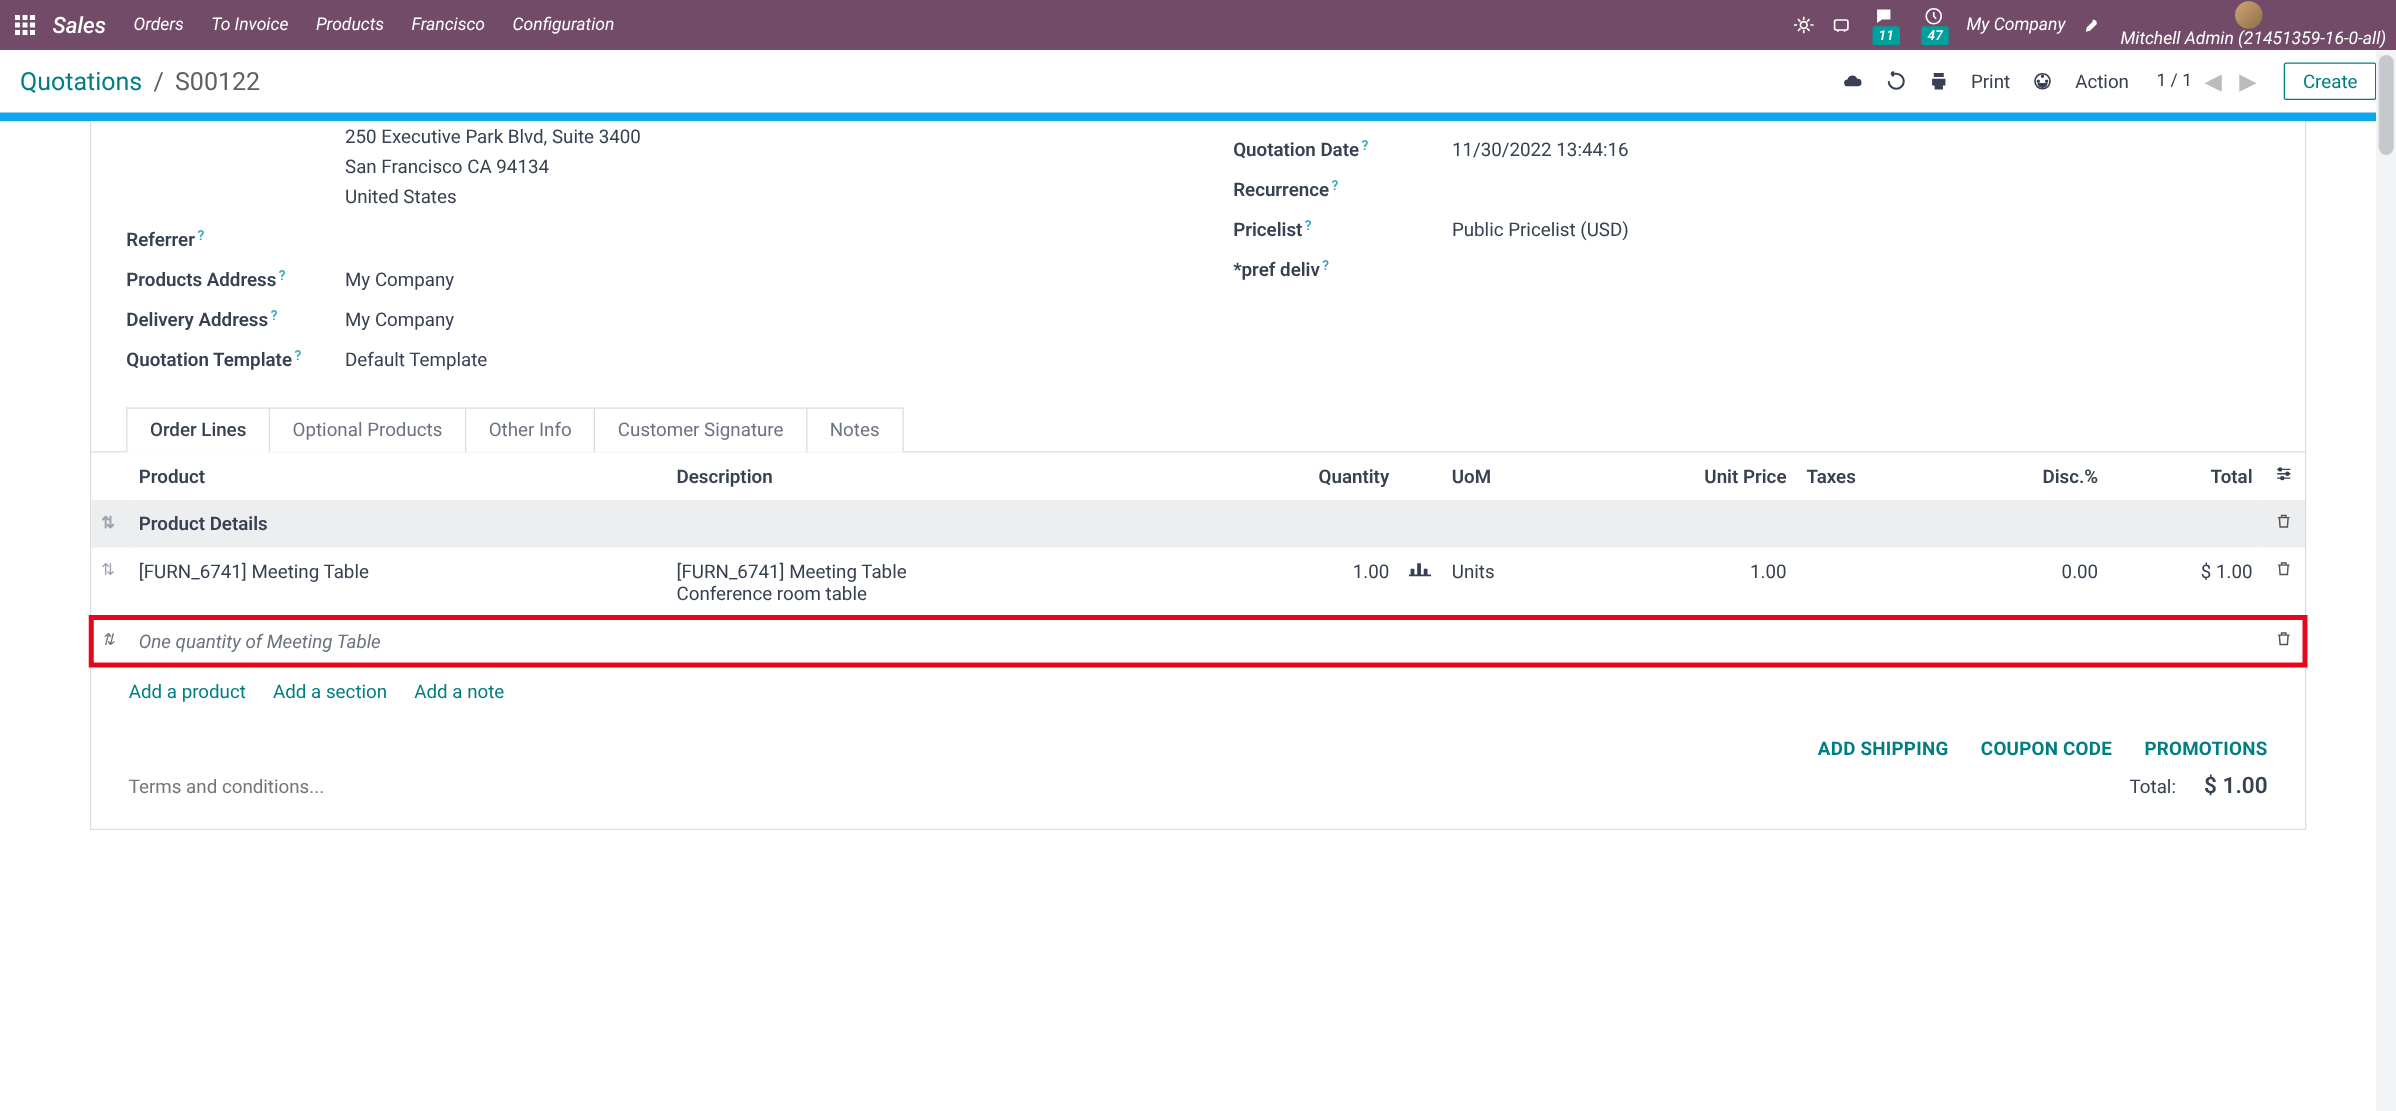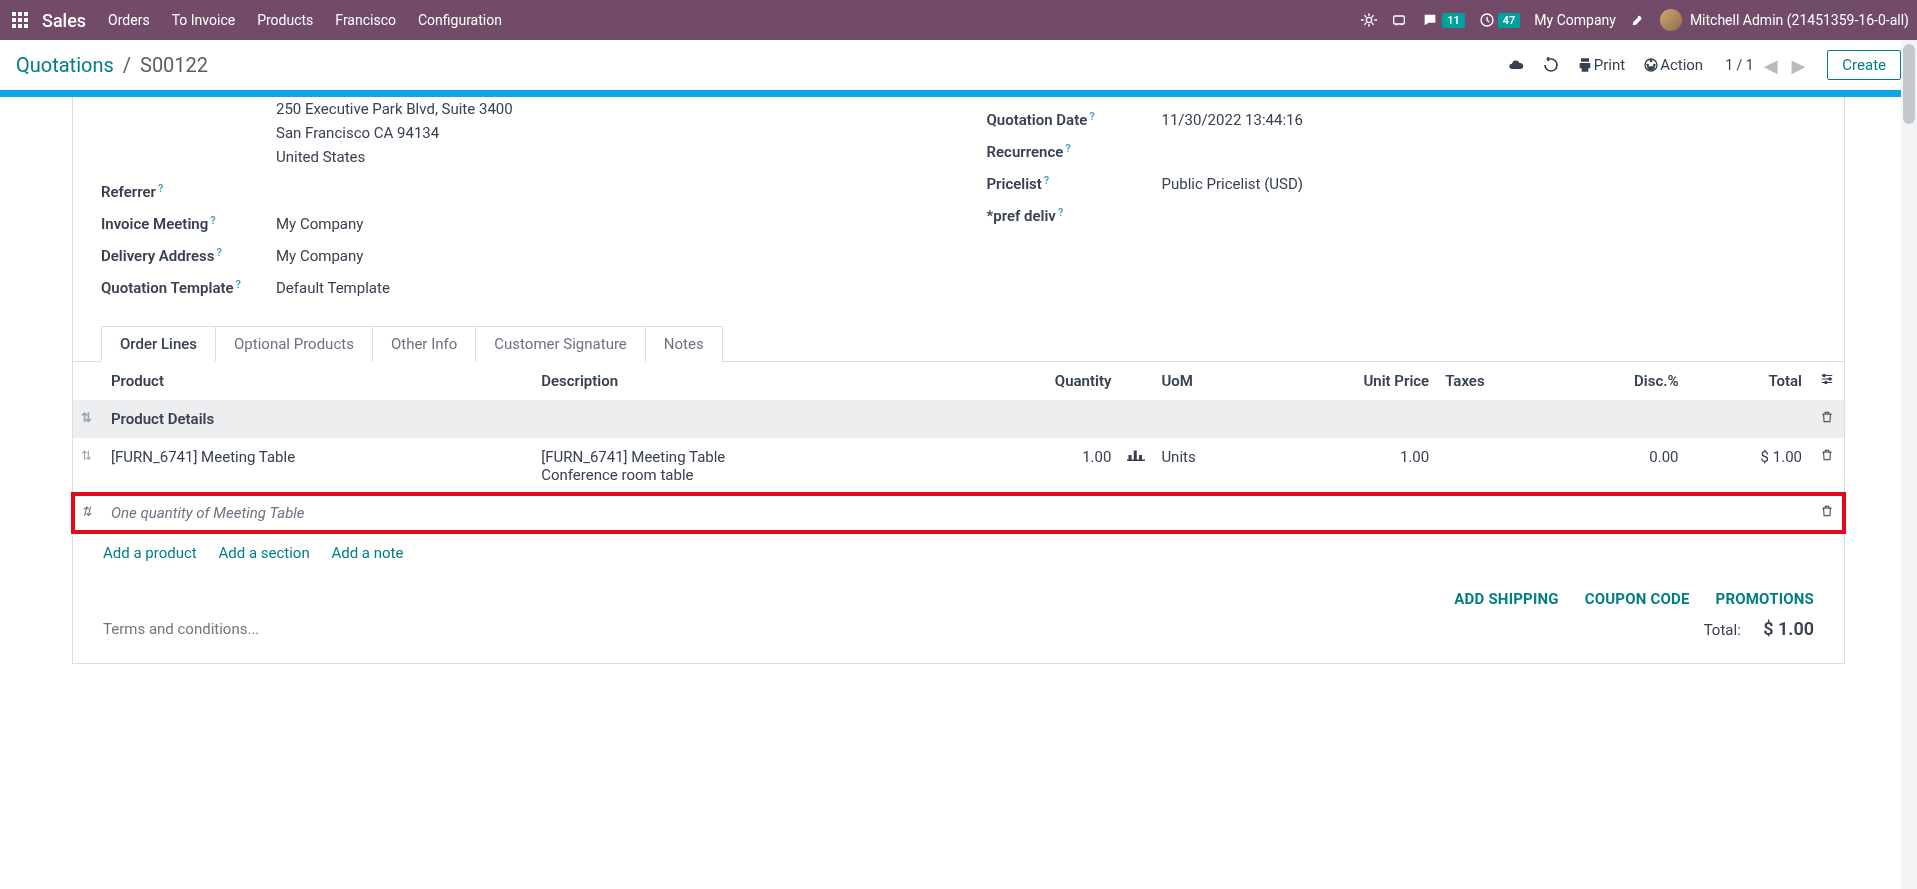--- a/index.html
+++ b/index.html
@@ -1,34 +1,34 @@
 <!DOCTYPE html>
 <html><head>
 <meta charset="utf-8">
 <style>
 * { margin: 0; padding: 0; box-sizing: border-box; font-family: -apple-system, BlinkMacSystemFont, "Segoe UI", Roboto, sans-serif; }
 body { background: #fff; color: #374151; overflow-x: hidden; }
 
 
-.topbar { background: #714B67; color: #fff; height: 40px; display: flex; align-items: center; padding: 0 8px; font-size: 14px; }
+.topbar { background: #714B67; color: #fff; height: 40px; display: flex; align-items: center; padding: 0 8px; font-size: 14px; font-style: italic; }
 .topbar .apps-icon { width: 24px; height: 24px; margin-right: 10px; display:flex; align-items:center; justify-content:center; cursor:pointer; }
 .topbar .brand { font-size: 18px; font-weight: 500; margin-right: 22px; }
 .topbar .nav-item { margin-right: 22px; cursor:pointer; }
 .topbar .spacer { flex: 1; }
-.topbar .right-item { margin-left: 14px; display:flex; align-items:center; cursor:pointer; }
+.topbar .right-item { margin-left: 14px; display:flex; align-items:center; cursor:pointer;flex-direction:column; }
 .badge { background:#00A09D; color:#fff; font-size:11px; padding:1px 5px; border-radius:2px; margin-left:3px; font-weight:600;}
 .avatar { width:22px; height:22px; border-radius:50%; background: linear-gradient(135deg,#d4a574,#8b6f47); margin-right:8px; }
 
 
 .controlbar { display:flex; align-items:center; padding: 10px 16px 10px 16px; border-bottom:7px solid #0ea5e9; }
 .breadcrumb { font-size: 20px; color:#5f5f5f; }
 .breadcrumb a { color:#017e84; text-decoration:none; }
 .breadcrumb .sep { margin:0 4px; }
 .controlbar .spacer { flex:1; }
-.ctrl-btn { margin-left:18px; color:#374151; font-size:15px; display:inline-flex; align-items:center; gap:1px; cursor:pointer;}
+.ctrl-btn { margin-left:18px; color:#374151; font-size:15px; display:inline-flex; align-items:center; gap:18px; cursor:pointer;}
 .pager { margin-left:22px; font-size:14px; color:#374151; display:inline-flex; align-items:center; gap:6px;}
 .pager-arrow { color:#bbb; font-size:18px; padding:0 4px;}
 .create-btn { margin-left:18px; border:1px solid #017e84; color:#017e84; background:#fff; padding:5px 14px; font-size:15px; cursor:pointer; border-radius:2px;}
 
 
 .sheet-wrap { padding: 0 72px 20px 72px; }
 .sheet { background:#fff; border:1px solid #ddd; border-top:none; }
 
 .form-area { padding: 0 28px 10px 28px; display:flex; gap:56px; }
 .col { flex:1; }
@@ -179,21 +179,21 @@
         <div class="addr-block">
           <div>250 Executive Park Blvd, Suite 3400</div>
           <div>San Francisco CA 94134</div>
           <div>United States</div>
         </div>
         <div class="field-row">
           <div class="field-label"><span>Referrer</span><span class="q">?</span></div>
           <div class="field-val"></div>
         </div>
         <div class="field-row">
-          <div class="field-label"><span>Invoice Meeting</span><span class="q">?</span></div>
+          <div class="field-label"><span>Products Address</span><span class="q">?</span></div>
           <div class="field-val">My Company</div>
         </div>
         <div class="field-row">
           <div class="field-label"><span>Delivery Address</span><span class="q">?</span></div>
           <div class="field-val">My Company</div>
         </div>
         <div class="field-row">
           <div class="field-label"><span>Quotation Template</span><span class="q">?</span></div>
           <div class="field-val">Default Template</div>
         </div>

